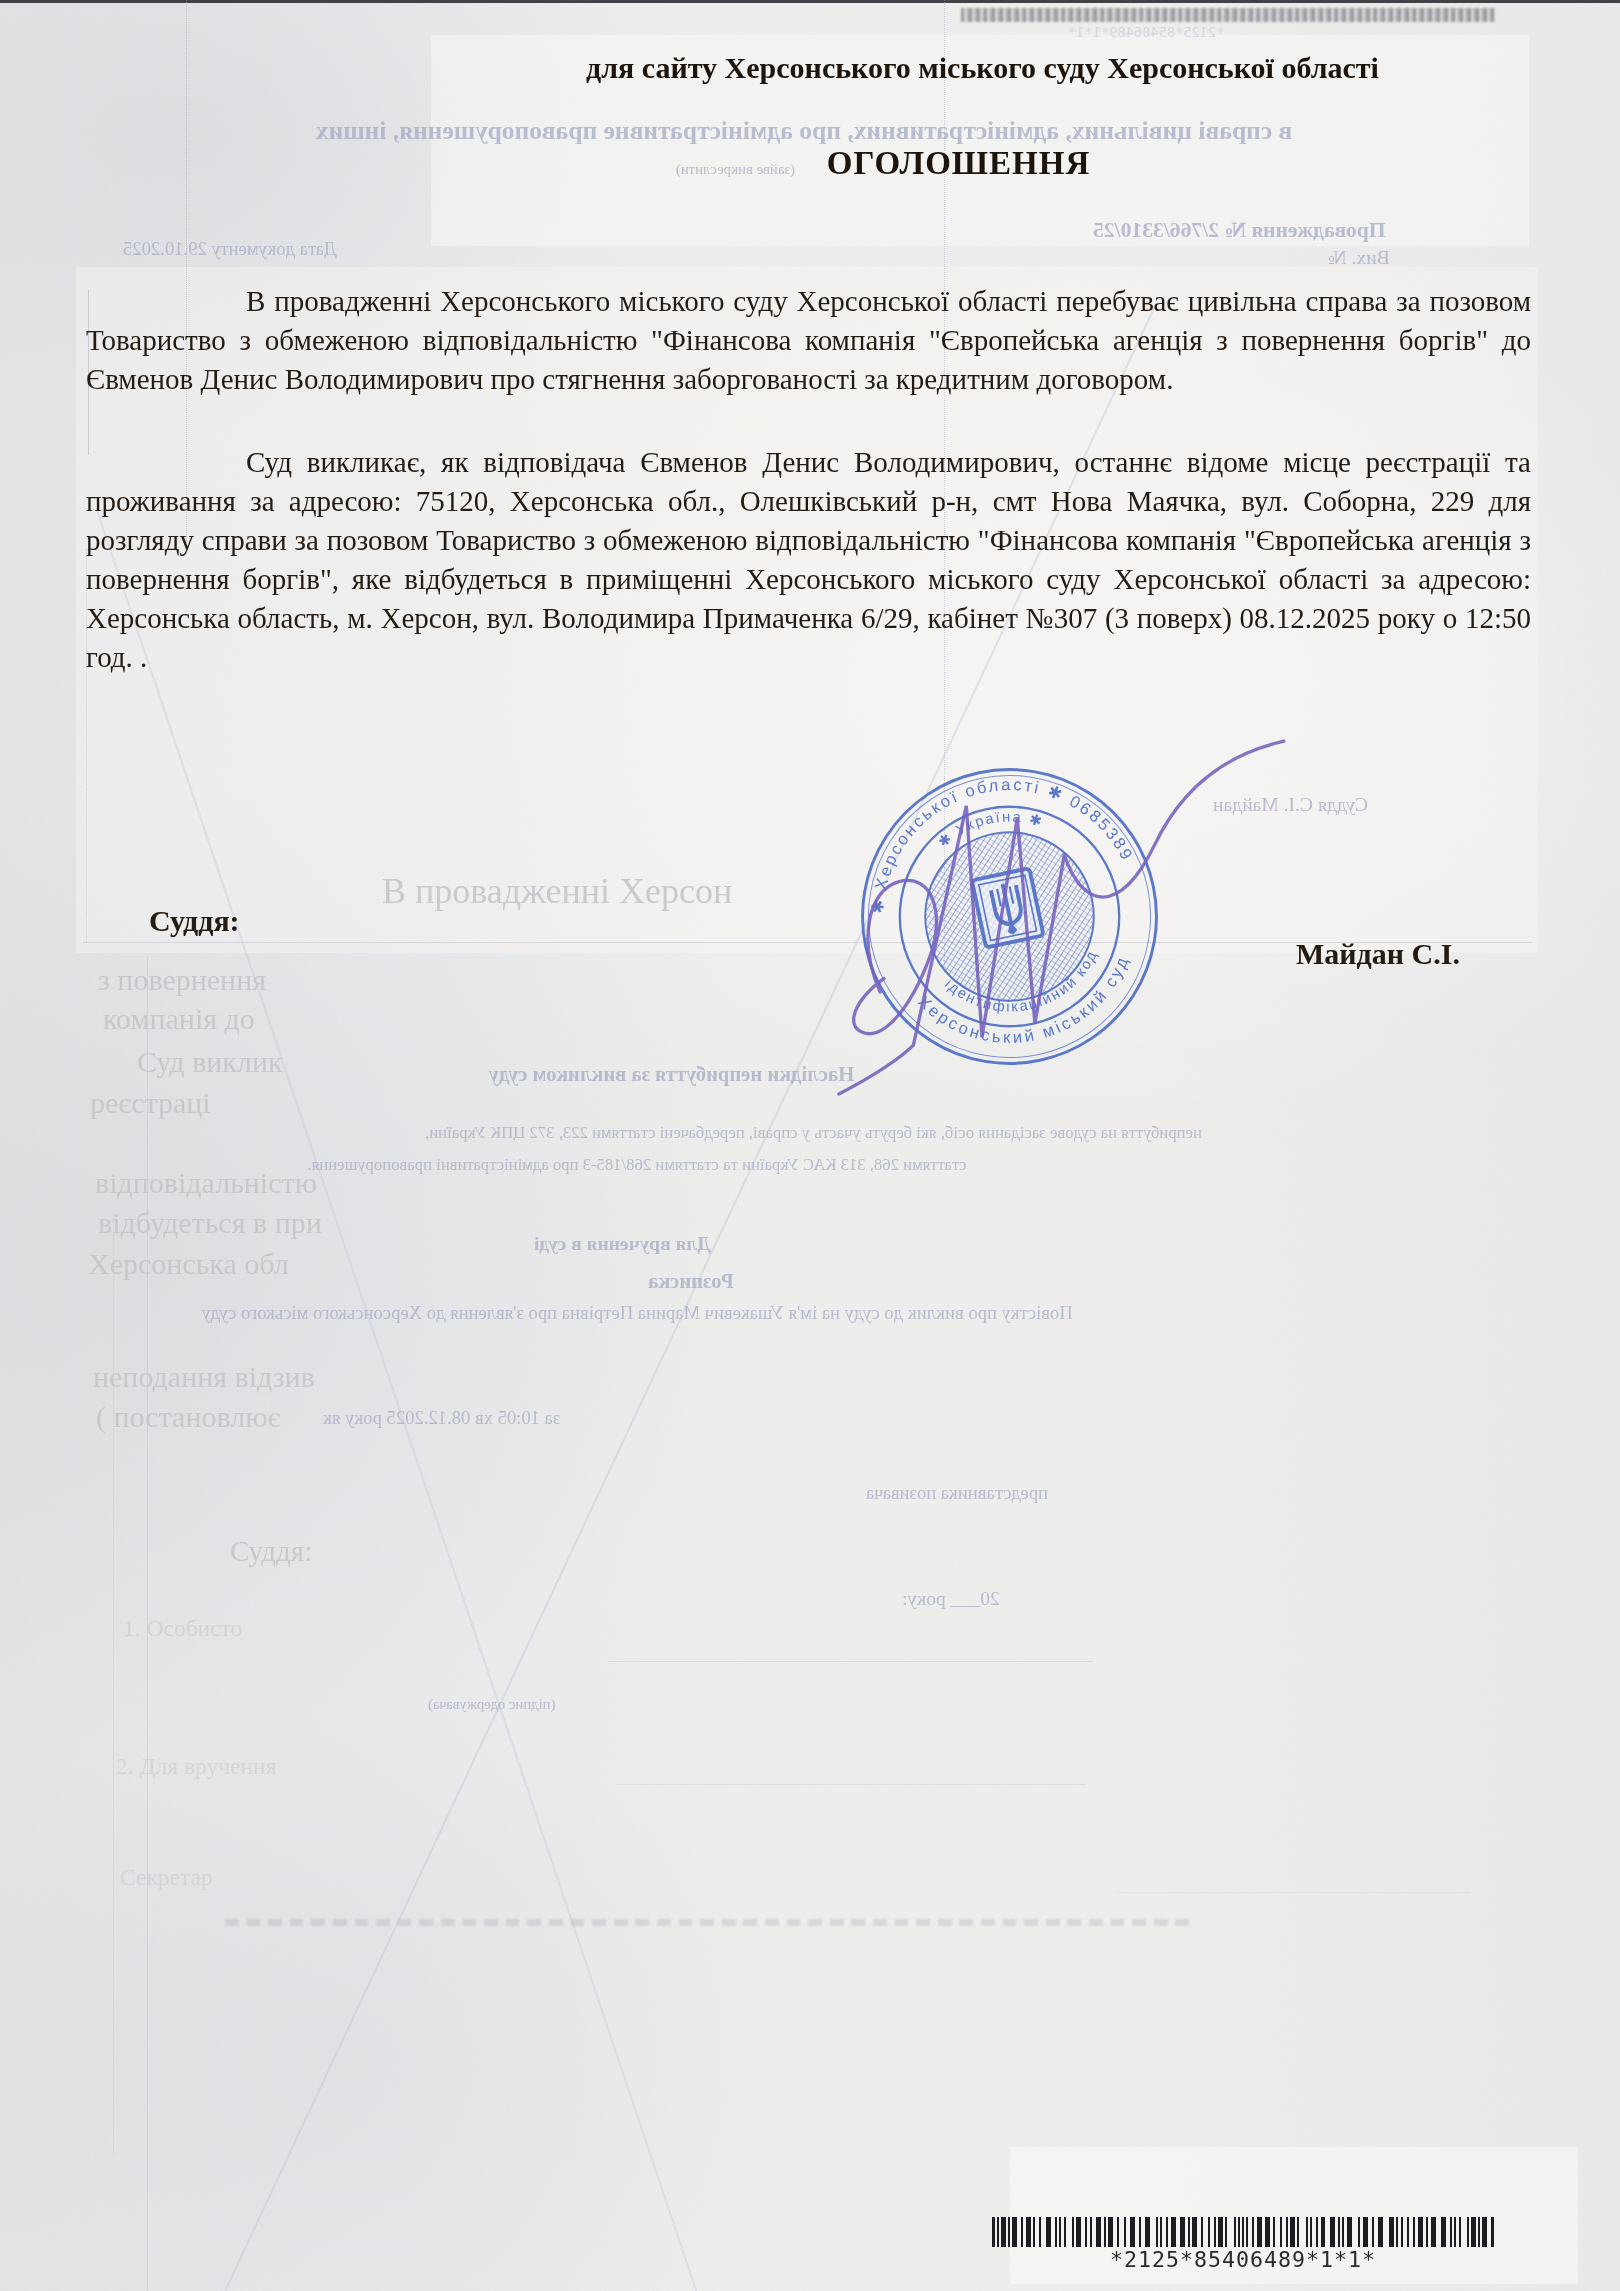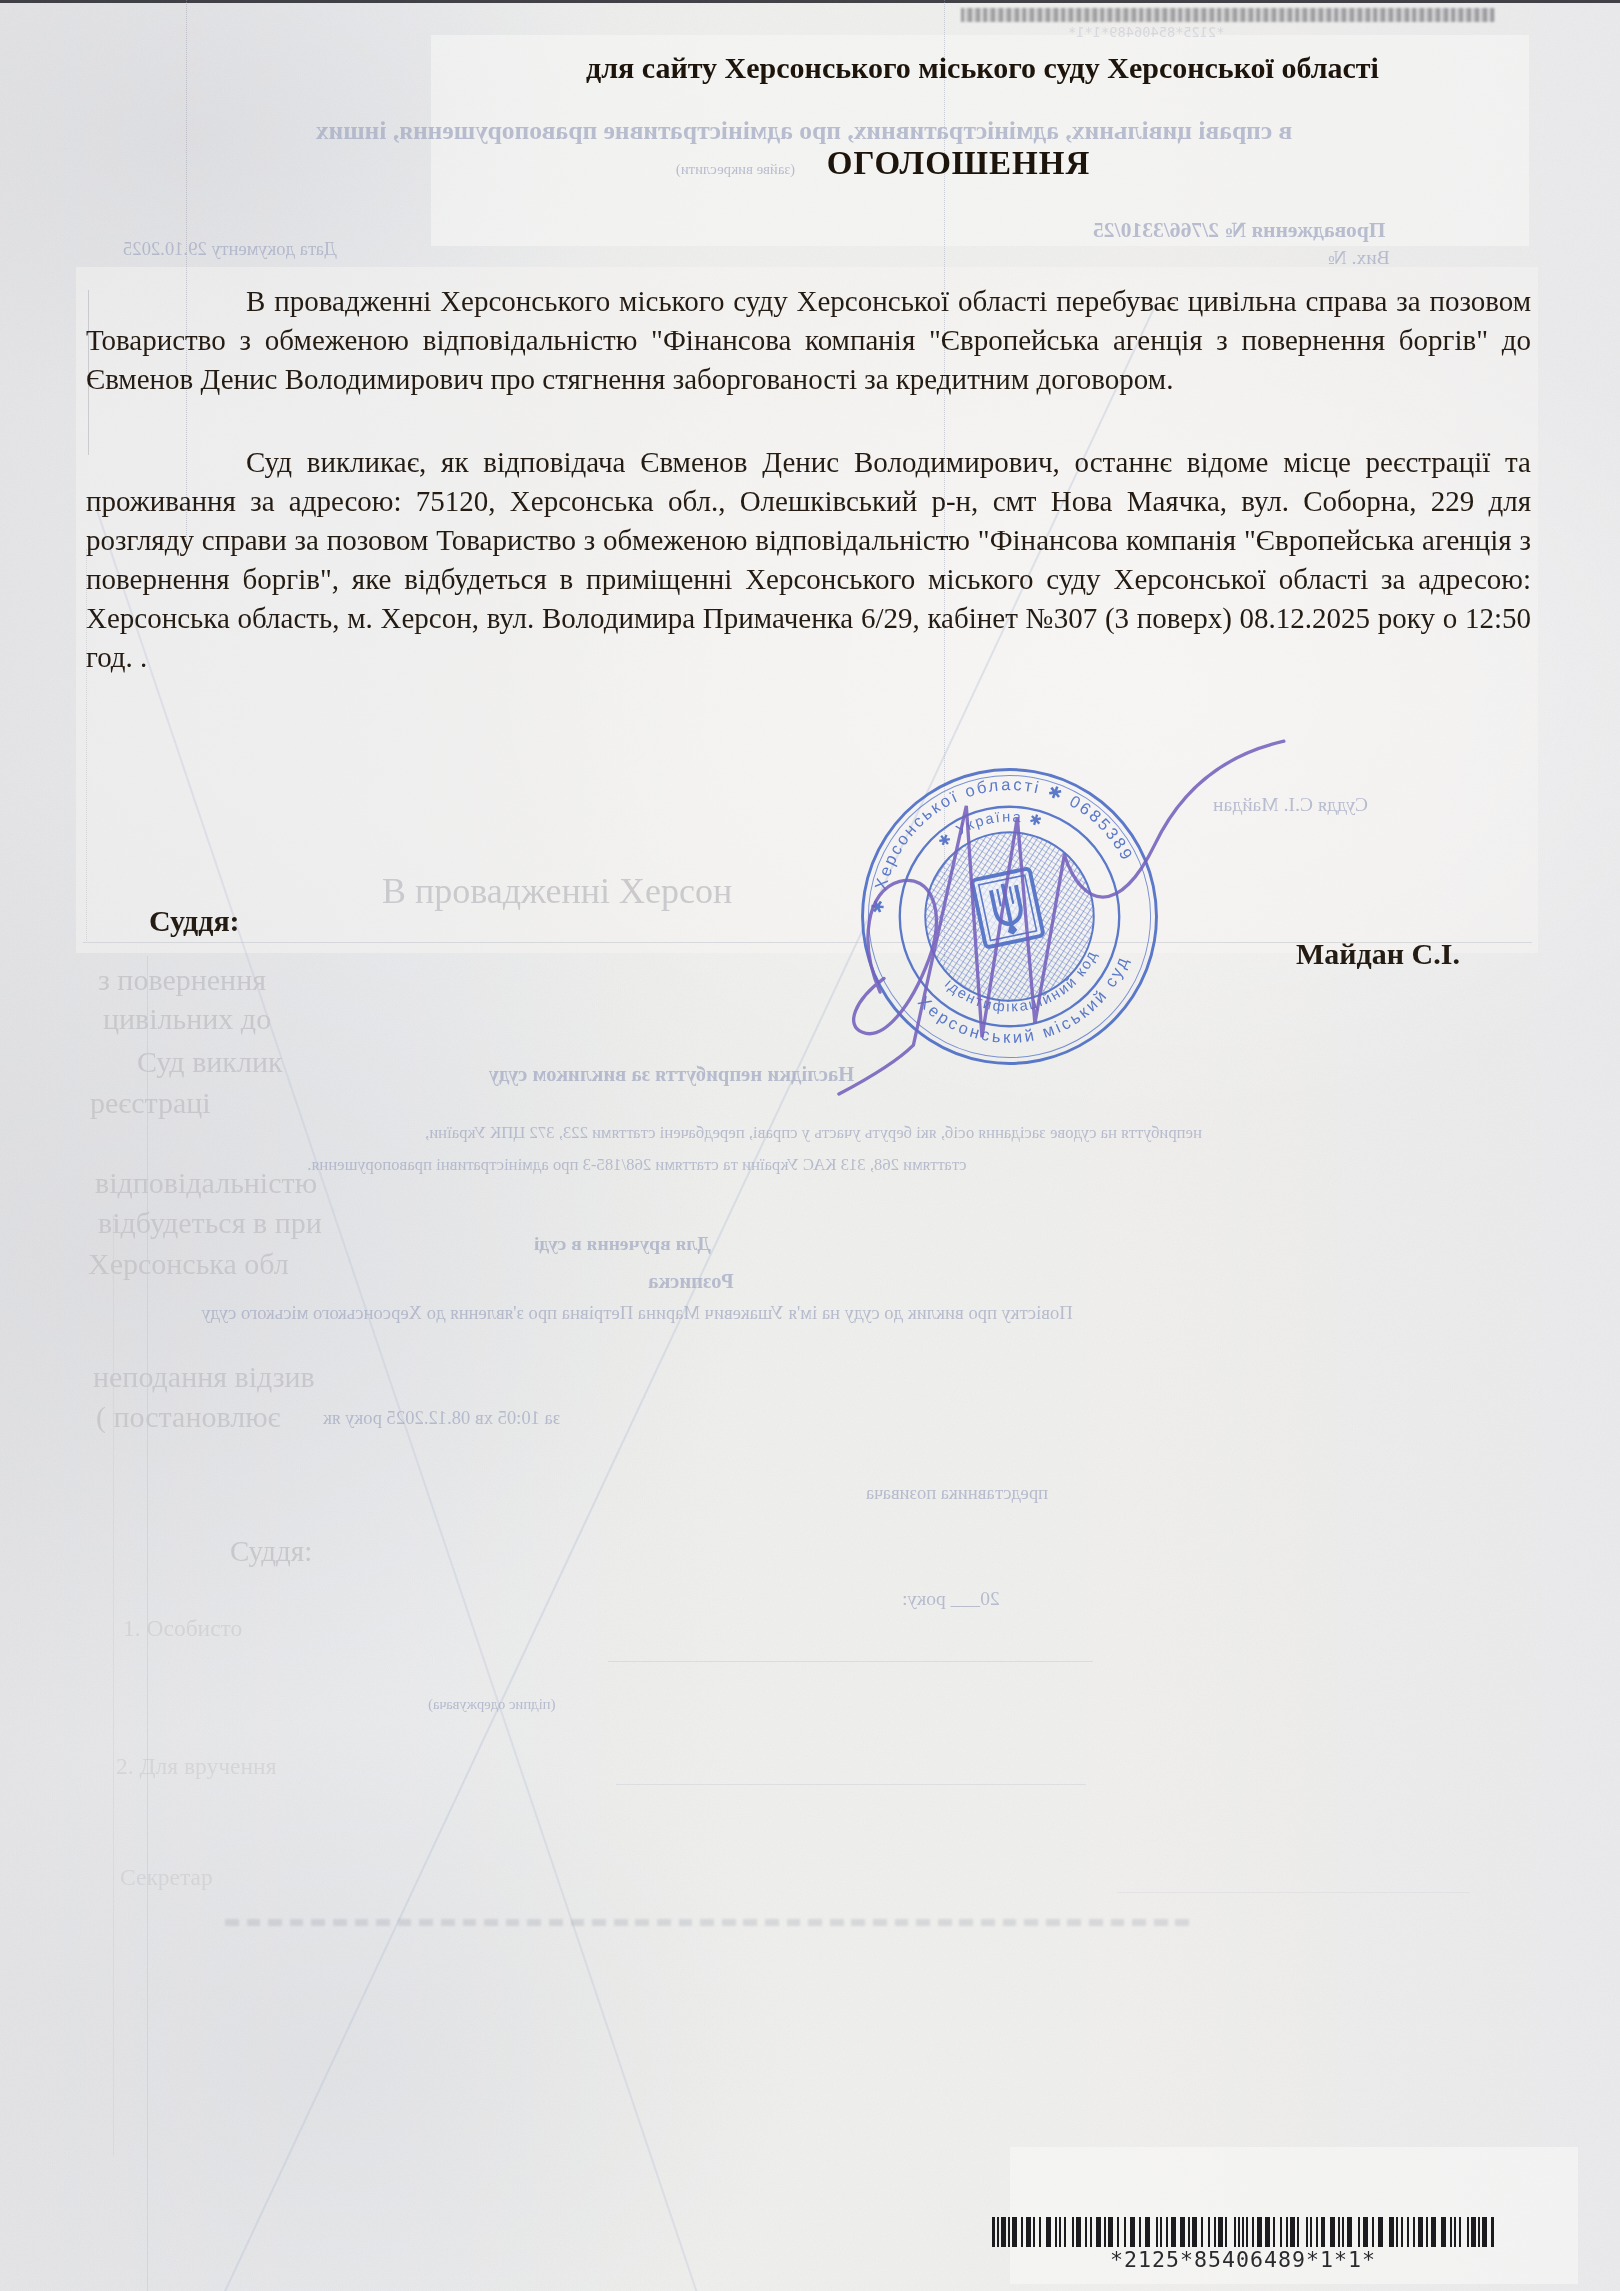--- a/index.html
+++ b/index.html
@@ -154,21 +154,21 @@
   <div class="gb b" id="g-receipt">Розписка</div>
   <div class="gb" id="g-summons">Повістку про виклик до суду на ім'я Ушакевич Марина Петрівна про з'явлення до Херсонського міського суду</div>
   <div class="gb" id="g-time-line">за 10:05 хв 08.12.2025 року як</div>
   <div class="gb" id="g-rep">представника позивача</div>
   <div class="gb" id="g-year-line">20___ року:</div>
   <div class="gb" id="g-recipient-sign">(підпис одержувача)</div>
   <div class="gb" id="g-barcode-echo">*2125*85406489*1*1*</div>
 
   <div class="go" id="o-l1">В провадженні Херсон</div>
   <div class="go" id="o-l2">з повернення</div>
-  <div class="go" id="o-l3">цивільних до</div>
+  <div class="go" id="o-l3">компанія до</div>
   <div class="go" id="o-l4">Суд виклик</div>
   <div class="go" id="o-l5">реєстраці</div>
   <div class="go" id="o-l6">відповідальністю</div>
   <div class="go" id="o-l7">відбудеться в при</div>
   <div class="go" id="o-l8">Херсонська обл</div>
   <div class="go" id="o-l9">неподання відзив</div>
   <div class="go" id="o-l10">( постановлює</div>
   <div class="go" id="o-judge">Суддя:</div>
   <div class="go" id="o-p1">1. Особисто</div>
   <div class="go" id="o-p2">2. Для вручення</div>

